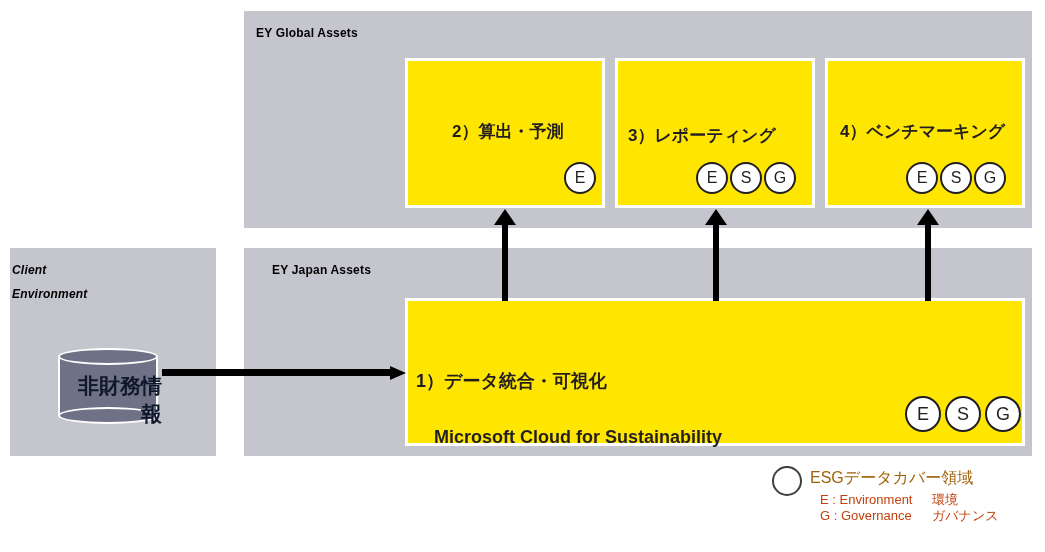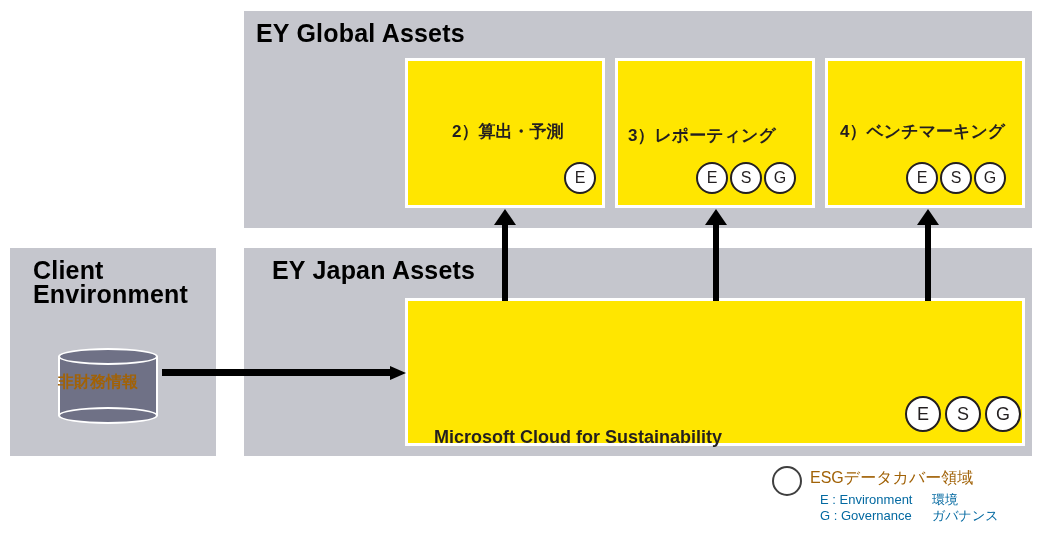--- a/index.html
+++ b/index.html
@@ -17,38 +17,39 @@
   }
 
   .panel {
     position: absolute;
     background: #c5c6cd;
   }
 
   .panel-title {
     position: absolute;
     font-weight: bold;
-    font-size: 25px;
+    font-size: 12px;
     letter-spacing: 0.2px;
     color: #000000;
     line-height: 24px;
     white-space: pre-line;
   }
 
   
   #client-env-panel {
     left: 10px;
     top: 248px;
     width: 206px;
     height: 208px;
   }
   #client-env-title {
-    left: 33px;
+    left: 12px;
     top: 258px;
     width: 190px;
+    font-style: italic;
   }
 
   .cylinder {
     position: absolute;
     left: 58px;
     top: 348px;
     width: 104px;
     height: 76px;
   }
   .cyl-body {
@@ -82,23 +83,23 @@
     background: #6f7186;
     border: 2px solid #ffffff;
     border-radius: 50%;
     box-sizing: border-box;
   }
   .cyl-label {
     position: absolute;
     left: 0;
     top: 24px;
     width: 104px;
-    text-align: left;
-    color: #a16207;
-    font-size: 16px;
+    text-align: right;
+    color: #0f172a;
+    font-size: 21px;
     font-weight: bold;
     z-index: 5;
   }
 
   
   #global-panel {
     left: 244px;
     top: 11px;
     width: 788px;
     height: 217px;
@@ -257,21 +258,21 @@
     top: 4px;
     font-size: 16px;
     color: #a16207;
     white-space: nowrap;
   }
   #legend-rows {
     position: absolute;
     left: 48px;
     top: 28px;
     font-size: 13px;
-    color: #0369a1;
+    color: #c2410c;
     line-height: 16px;
   }
   .legend-row {
     display: flex;
     white-space: nowrap;
   }
   .legend-key { width: 112px; }
   .legend-jp { }
 </style>
 </head>
@@ -311,21 +312,21 @@
   <div class="badge">E</div>
   <div class="badge">S</div>
   <div class="badge">G</div>
 </div>
 
 <div class="panel" id="japan-panel"></div>
 <div class="panel-title" id="japan-title">EY Japan Assets</div>
 
 <div class="ybox" id="box1"></div>
 <div class="ybox-label" id="box1-label">
-  <br>
+  <span>1）データ統合・可視化</span><br>
   <span class="indent">Microsoft Cloud for Sustainability</span>
 </div>
 <div class="badge-row" id="box1-badges">
   <div class="badge big">E</div>
   <div class="badge big">S</div>
   <div class="badge big">G</div>
 </div>
 
 <div class="arrow-up" id="arrow-1-2">
   <div class="stem"></div>

